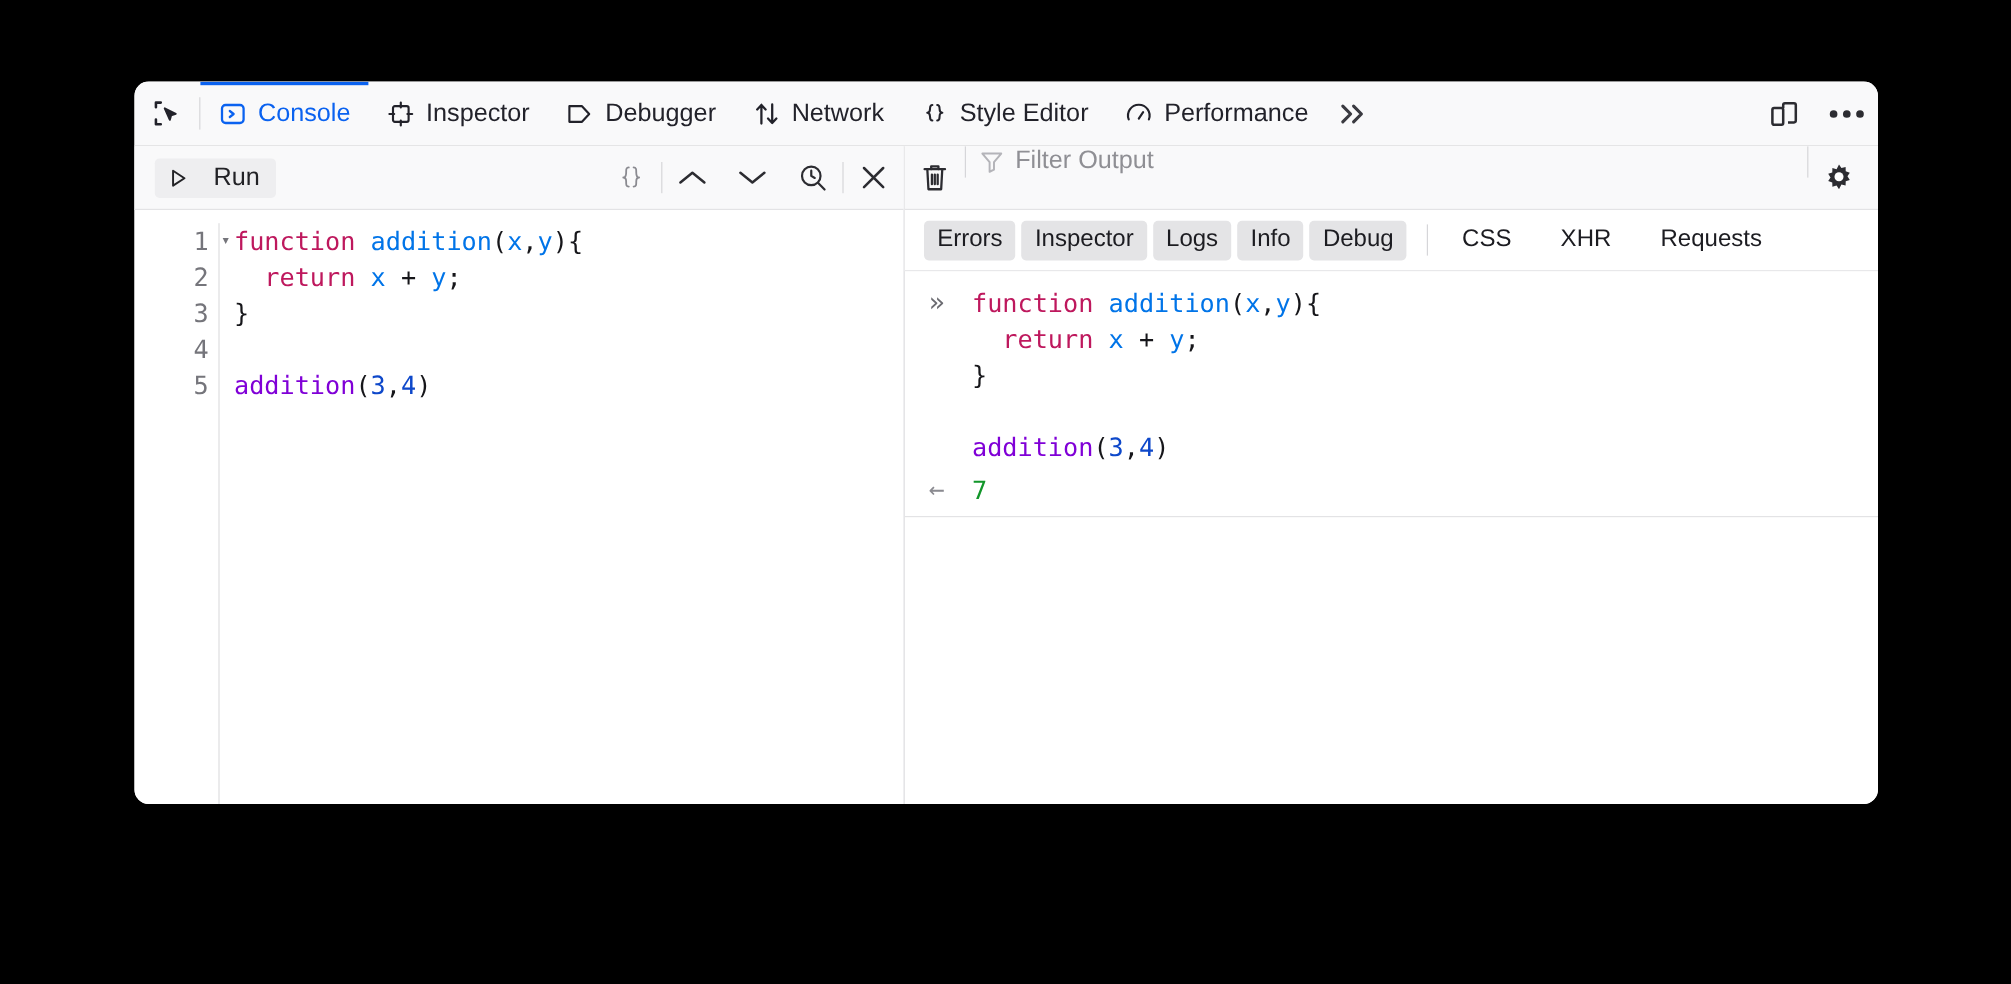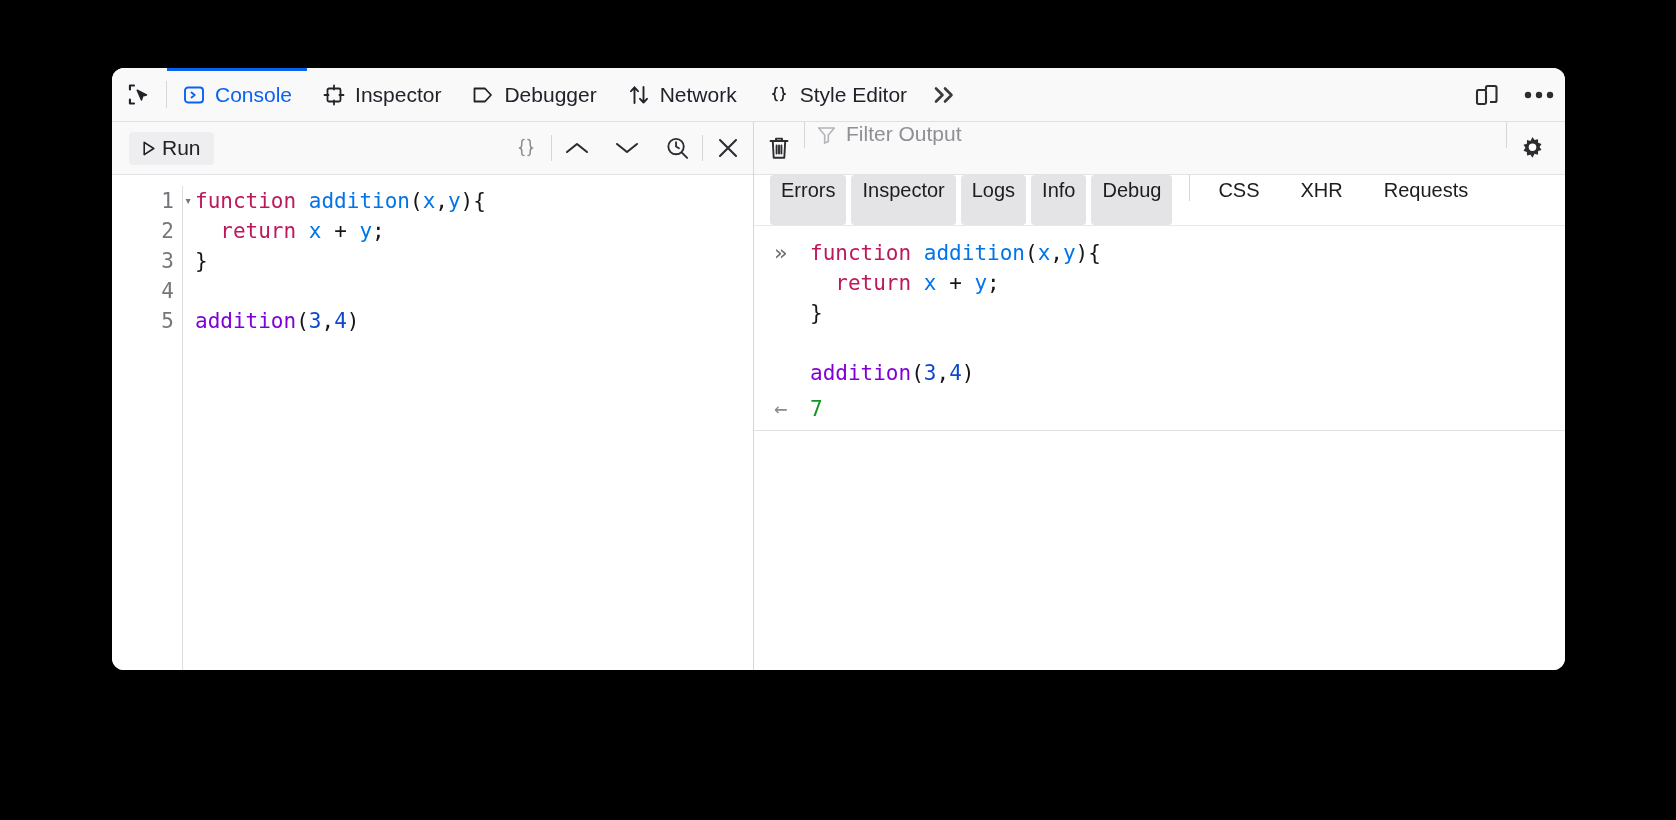--- a/index.html
+++ b/index.html
@@ -156,21 +156,21 @@
     height: 52px;
     background: #f9f9fa;
     border-bottom: 1px solid #e3e3e5;
     display: flex;
     align-items: center;
     flex: 0 0 auto;
   }
   .run-btn {
     display: flex;
     align-items: center;
-    gap: 4px;
+    gap: 20px;
     background: #eeeef0;
     border-radius: 4px;
     height: 33px;
     padding: 0 13px 0 10px;
     margin-left: 17px;
     font-size: 21px;
     color: #222226;
   }
   .et-spacer { flex: 1 1 auto; }
   .icon-btn {
@@ -206,20 +206,21 @@
   }
   .filter-placeholder {
     font-size: 21px;
     color: #8f8f94;
   }
 
   
   .filter-row {
     height: 50px;
     display: flex;
+    align-items: center;
     padding: 0 0 0 16px;
     gap: 5px;
     border-bottom: 1px solid #e8e8ea;
     background: #ffffff;
     flex: 0 0 auto;
     overflow: hidden;
   }
   .pill {
     font-size: 20px;
     color: #1c1c21;
@@ -380,20 +381,29 @@
     <div class="tab">
       <span class="tab-icon">
         <svg width="24" height="24" viewBox="0 0 24 24" fill="none" stroke="#22222a" stroke-width="1.7" stroke-linecap="round" stroke-linejoin="round">
           <path d="M10 4.5c-2 0-2 1.8-2 3.4s-.3 3.1-2.3 3.1c2 0 2.3 1.5 2.3 3.1s0 3.4 2 3.4"></path>
           <path d="M14 4.5c2 0 2 1.8 2 3.4s.3 3.1 2.3 3.1c-2 0-2.3 1.5-2.3 3.1s0 3.4-2 3.4"></path>
         </svg>
       </span>
       <span>Style Editor</span>
     </div>
 
+    <div class="tab">
+      <span class="tab-icon">
+        <svg width="24" height="24" viewBox="0 0 24 24" fill="none" stroke="#22222a" stroke-width="1.8" stroke-linecap="round" stroke-linejoin="round">
+          <path d="M3.6 16.5a9 9 0 1 1 16.8 0"></path>
+          <path d="M12 15.8l3.6-5.4"></path>
+        </svg>
+      </span>
+      <span>Performance</span>
+    </div>
 
     <div class="chevrons-btn">
       <span>
         <svg width="30" height="26" viewBox="0 0 30 26" fill="none" stroke="#3a3a40" stroke-width="2.6" stroke-linecap="round" stroke-linejoin="round">
           <path d="M8 6.5l6.5 6.5L8 19.5"></path>
           <path d="M17 6.5l6.5 6.5L17 19.5"></path>
         </svg>
       </span>
     </div>
 

